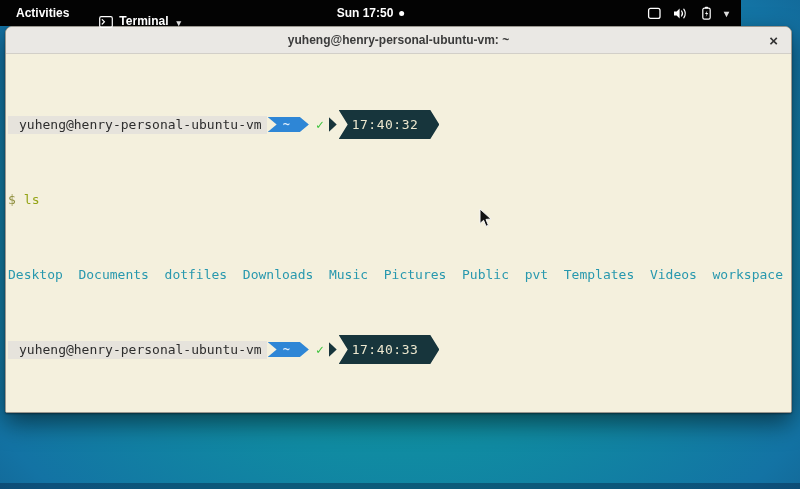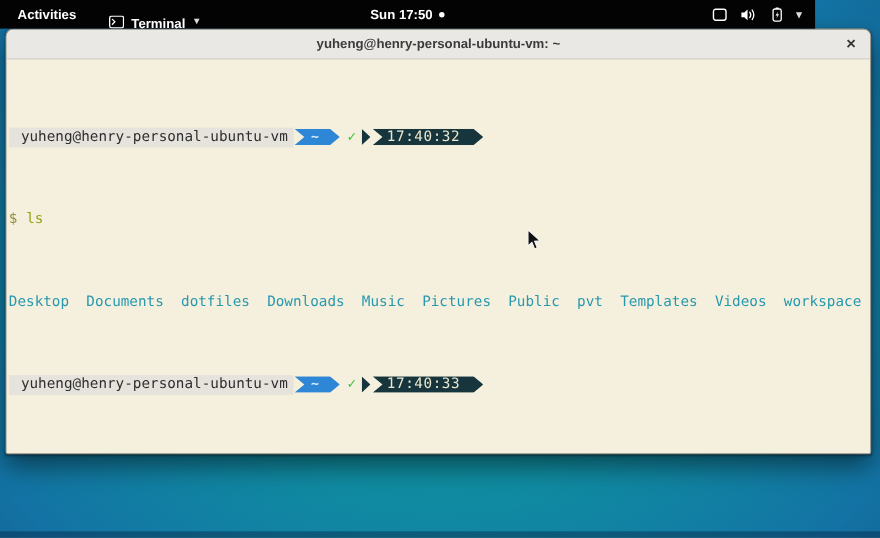--- a/index.html
+++ b/index.html
@@ -20,21 +20,21 @@
     background:rgba(6,40,74,.45); pointer-events:none;
   }
 
   
   .topbar {
     position:absolute; left:0; top:0; width:741px; height:26px;
     background:var(--topbar_bg,#030303); color:#fff;
     display:flex; align-items:center; font-size:12px; font-weight:bold; z-index:30;
   }
   .tb-activities { margin-left:12px; padding:2px 4px; cursor:pointer; }
-  .tb-app { display:flex; align-items:flex-start; gap:6px; margin-left:26px; cursor:pointer;margin-top:16px; }
+  .tb-app { display:flex; align-items:flex-end; gap:6px; margin-left:26px; cursor:pointer;margin-top:16px; }
   .tb-app .chev { font-size:9px; margin-left:2px; color:#ddd; }
   .tb-clock {
     position:absolute; left:50%; transform:translateX(-50%);
     display:flex; align-items:center; gap:6px; cursor:pointer;
   }
   .notif-dot { width:5px; height:5px; border-radius:50%; background:#fff; }
   .tb-status {
     position:absolute; right:8px; top:0; height:26px;
     display:flex; align-items:center; gap:11px; cursor:pointer; padding:0 4px;
   }
@@ -81,21 +81,21 @@
     clip-path:polygon(0 0, calc(100% - 9px) 0, 100% 50%, calc(100% - 9px) 100%, 0 100%, 9px 50%);
   }
   .check { color:var(--check_green,#3cc33c); font-weight:bold; margin:0 5px 0 7px; font-size:13px; }
   .pl-lead {
     width:8px; height:15px; background:var(--segment_dark,#17353c);
     display:inline-block; margin-right:2px;
     clip-path:polygon(0 0, 100% 50%, 0 100%);
   }
   .pl-dark {
     background:var(--segment_dark,#17353c); color:var(--segment_text,#ece7cf);
-    height:15px; display:inline-flex; align-items:center;
+    height:29px; display:inline-flex; align-items:center;
     padding:0 21px 0 13px; letter-spacing:.5px;
     clip-path:polygon(0 0, calc(100% - 9px) 0, 100% 50%, calc(100% - 9px) 100%, 0 100%, 9px 50%);
   }
   .dollar { color:var(--dollar_fg,#8f8f3f); margin-right:8px; }
   .cmd { color:var(--command_fg,#95a416); }
   .dir { color:var(--dir_fg,#2898ae); }
 
   
   .mouse-cursor { position:absolute; left:479px; top:208px; z-index:50; pointer-events:none; }
 </style>

